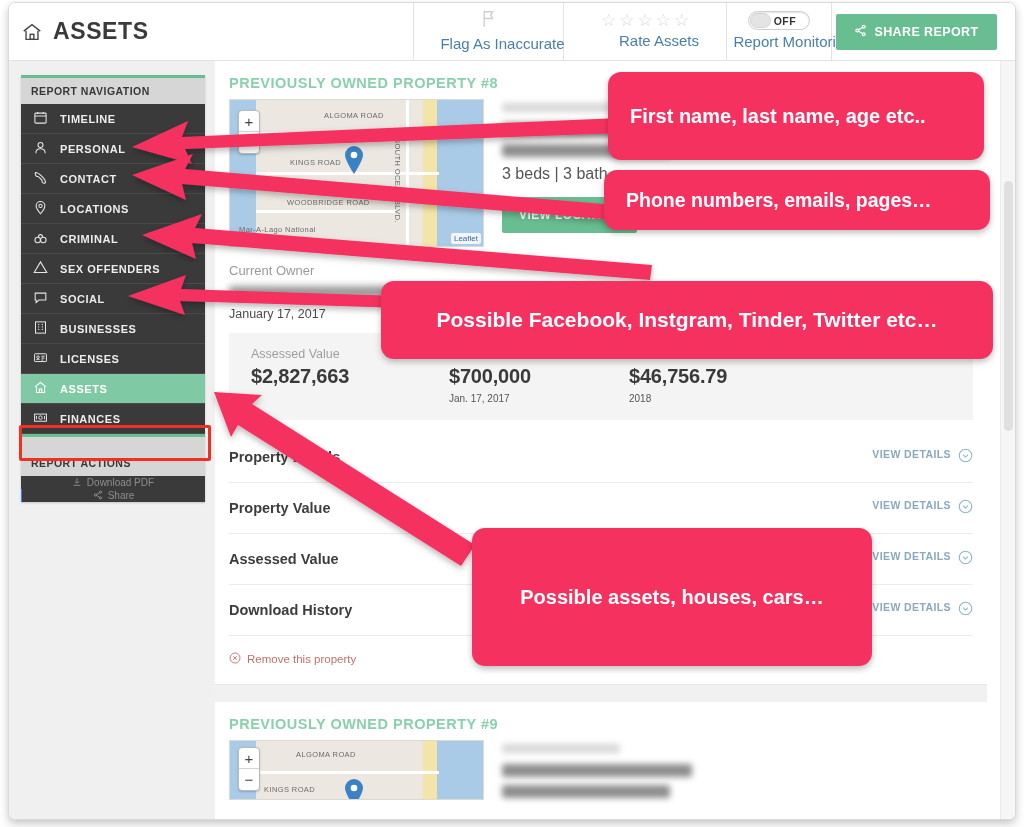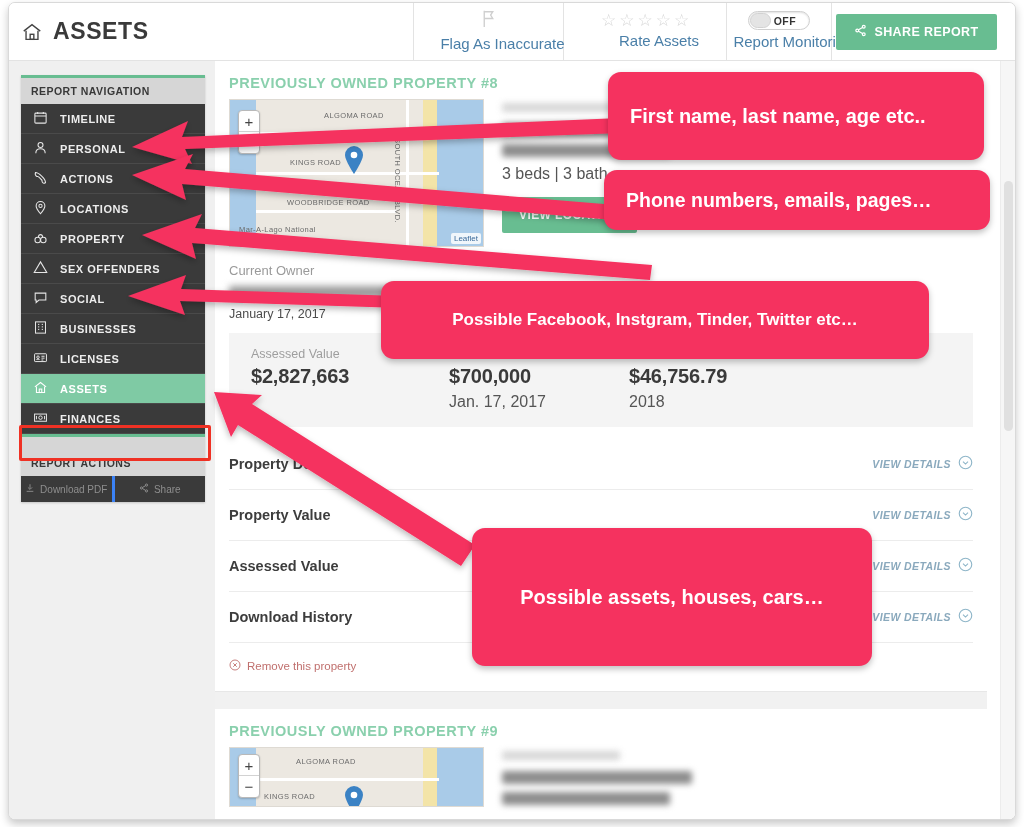--- a/index.html
+++ b/index.html
@@ -120,27 +120,27 @@
     border: 3px solid #ef3124; border-radius: 2px;
     pointer-events: none; z-index: 20;
   }
   .side-actions-head {
     background: #d6d6d6; color: #383838;
     font-size: 10.5px; font-weight: 700; letter-spacing: .45px;
     padding: 20px 0 7px 10px;
     border-top: 3px solid #68bd91;
   }
   .side-actions {
-    display: flex; height: 26px;
+    display: flex; height: 26px; flex-direction: column;
   }
   .side-act {
     flex: 1; display:flex; align-items:center; justify-content:center; gap: 5px;
     color: #8e8e8e; font-size: 10px; cursor: pointer;
   }
-  .side-act + .side-act { border-left: 3px solid #3b82f6; }
+  .side-act + .side-act { border-left: 1px solid #3b82f6; }
 
   
   .mainscroll {
     flex: 1; position: relative;
     background: #ffffff;
     overflow: hidden;
   }
   .panel {
     position: absolute; left: 0; top: 0;
     width: 772px; height: 760px;
@@ -208,31 +208,31 @@
 
   .stats {
     display: flex; background: #f4f4f4;
     margin: 0 14px; padding: 14px 0 16px 0;
   }
   .stat { padding-left: 22px; }
   .stat:nth-child(1) { width: 198px; }
   .stat:nth-child(2) { width: 180px; }
   .stat .k { font-size: 12.5px; color: #9e9e9e; margin-bottom: 4px; }
   .stat .v { font-size: 20px; color: #3a3a3a; font-weight: 700; letter-spacing: -.2px; }
-  .stat .s { font-size: 16px; color: #555; margin-top: 5px; }
+  .stat .s { font-size: 10px; color: #555; margin-top: 5px; }
 
   
   .drows { padding: 0 14px; margin-top: 12px; }
   .drow {
     display:flex; align-items:center; justify-content: space-between;
     height: 51px; border-bottom: 1px solid #ececec;
     cursor: pointer;
   }
   .drow .dl { font-size: 14.5px; color: #3d3d3d; font-weight: 600; }
-  .drow .dr { display:flex; align-items:center; gap: 7px; font-style: italic; }
+  .drow .dr { display:flex; align-items:flex-start; gap: 7px; }
   .drow .dr .txt { font-size: 10.5px; color:#8aa9bd; font-weight:700; letter-spacing:.4px; }
   .remove {
     display:flex; align-items:center; gap: 6px;
     padding: 16px 0 0 14px; color: #c0706e; font-size: 11.5px; cursor:pointer;
   }
 
   .divider-gap { height: 18px; background: #f1f1f1; margin-top: 18px; border-top: 1px solid #e7e7e7;}
 
   .map9 { margin-top: 0; }
 
@@ -255,21 +255,21 @@
     color: #ffffff;
     font-weight: 700;
     border-radius: 13px;
     display:flex; align-items:center;
     padding: 0 22px;
     box-shadow: 0 3px 6px rgba(0,0,0,.25);
     white-space: nowrap;
   }
   #b1 { left: 608px; top: 72px;  width: 376px; height: 88px; font-size: 20px; }
   #b2 { left: 604px; top: 170px; width: 386px; height: 60px; font-size: 19.5px; }
-  #b3 { left: 381px; top: 281px; width: 548px; height: 78px; font-size: 17px; justify-content:center;}
+  #b3 { left: 381px; top: 281px; width: 612px; height: 78px; font-size: 21px; justify-content:center;}
   #b4 { left: 472px; top: 528px; width: 400px; height: 138px; font-size: 20px; justify-content:center;}
 </style>
 </head>
 <body>
 
 <div id="stage">
  <div class="frame">
 
   <div class="topbar">
     <div class="topbar-title">
@@ -353,42 +353,42 @@
           </span>
           <span>PERSONAL</span>
         </div>
 
         <div class="nav-item">
           <span>
             <svg width="15" height="15" viewBox="0 0 24 24" fill="none" stroke="#e5e5e5" stroke-width="1.7">
               <path d="M4 4 c5 0 16 10 16 16 c-2 2-4 1-5-0.5 c-1-1.5 0-2.5-1-3.5 c-1.5-1.5-3.5-3.5-5-5 c-1-1-2 0-3.5-1 C4 9 3 7 4 4z"></path>
             </svg>
           </span>
-          <span>ACTIONS</span>
+          <span>CONTACT</span>
         </div>
 
         <div class="nav-item">
           <span>
             <svg width="15" height="15" viewBox="0 0 24 24" fill="none" stroke="#e5e5e5" stroke-width="1.7">
               <path d="M12 22 c5-6 7-9 7-12.5 A7 7 0 0 0 5 9.5 C5 13 7 16 12 22z"></path>
                   <circle cx="12" cy="9.5" r="2.6"></circle>
             </svg>
           </span>
           <span>LOCATIONS</span>
         </div>
 
         <div class="nav-item">
           <span>
             <svg width="15" height="15" viewBox="0 0 24 24" fill="none" stroke="#e5e5e5" stroke-width="1.7">
               <circle cx="7.5" cy="16" r="4.4"></circle>
                   <circle cx="16.5" cy="16" r="4.4"></circle>
                   <path d="M8.5 11.6 C9 6 15 6 15.5 11.6"></path>
             </svg>
           </span>
-          <span>PROPERTY</span>
+          <span>CRIMINAL</span>
         </div>
 
         <div class="nav-item">
           <span>
             <svg width="15" height="15" viewBox="0 0 24 24" fill="none" stroke="#e5e5e5" stroke-width="1.7">
               <path d="M12 3 L22 20 H2 Z"></path>
             </svg>
           </span>
           <span>SEX OFFENDERS</span>
         </div>

